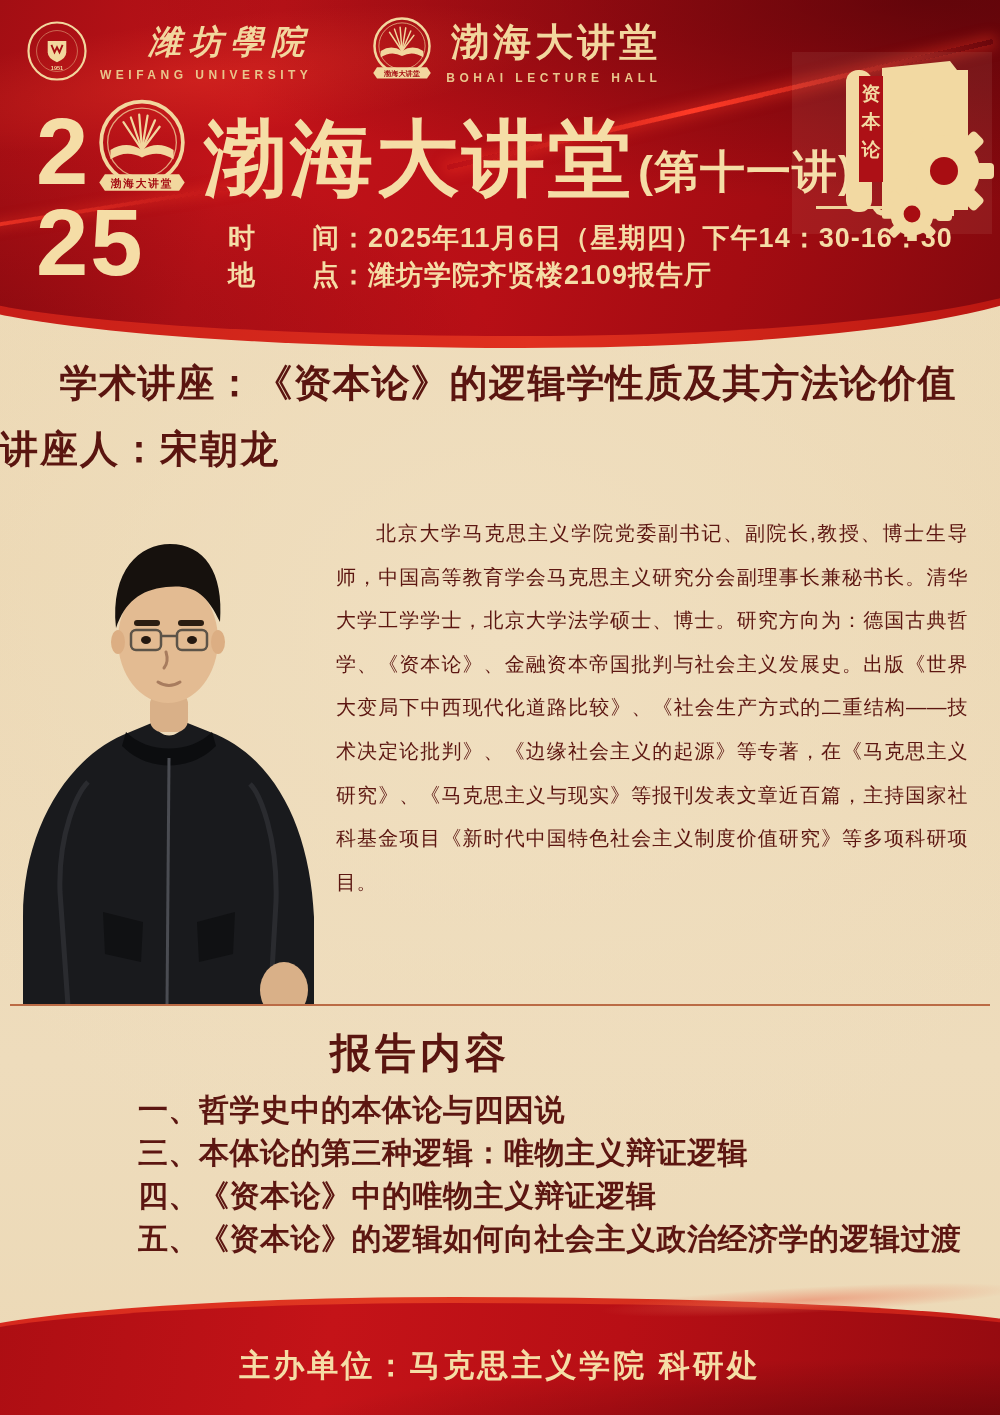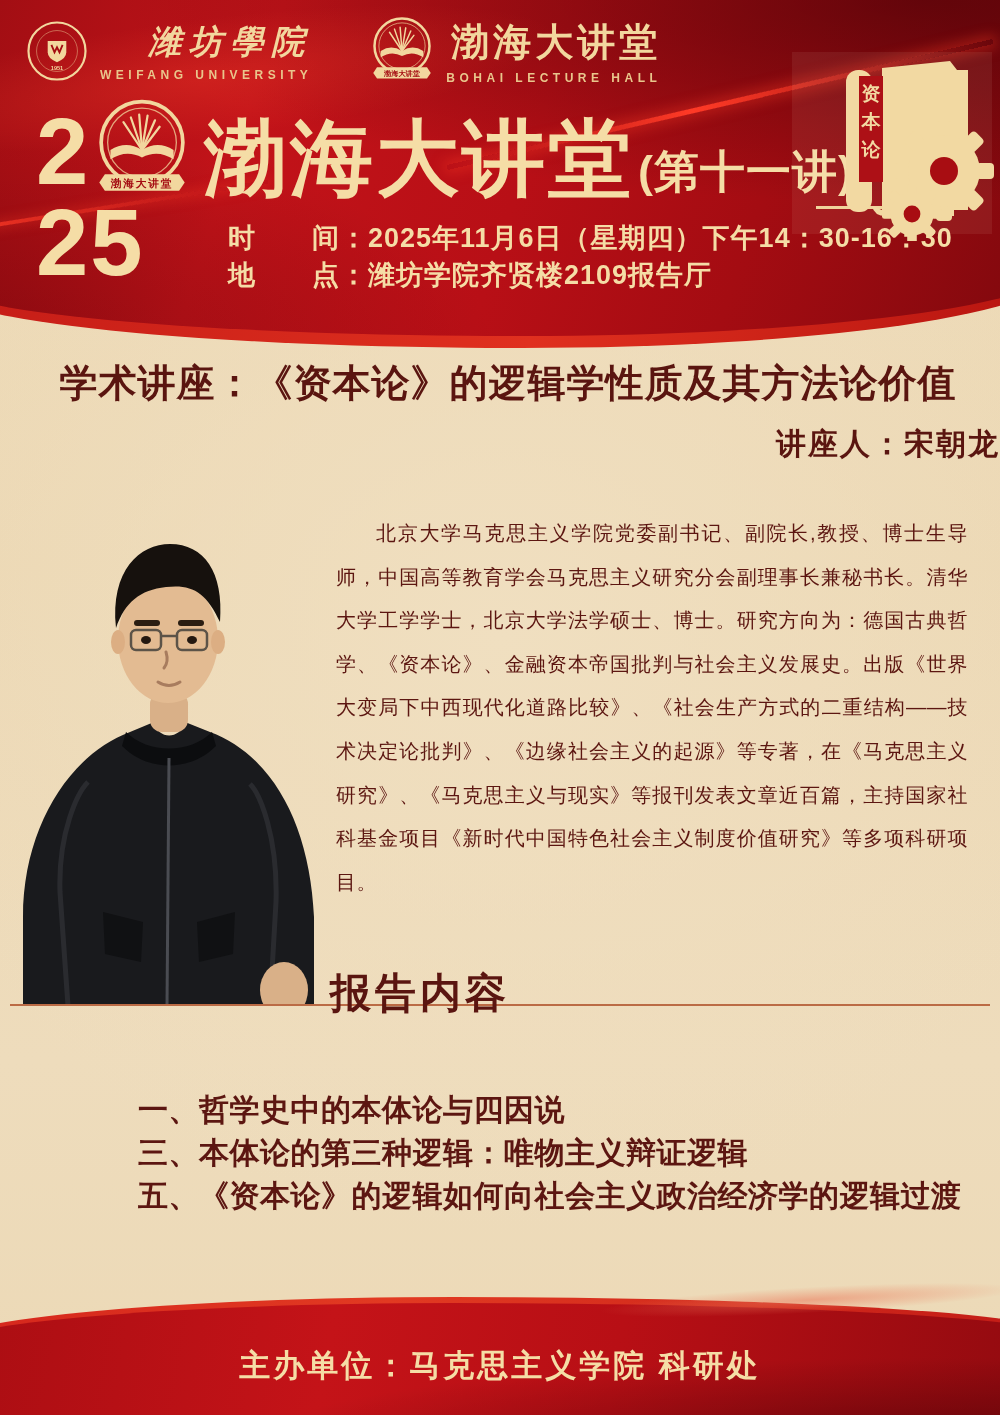--- a/index.html
+++ b/index.html
@@ -66,33 +66,33 @@
   .gold-line { position:absolute; top:206px; left:816px; width:98px; height:3px;
     background:#f0d49c; }
 
   .book-panel { position:absolute; top:52px; left:792px; width:200px; height:182px;
     background:rgba(255,235,210,.07); }
   .book-art { position:absolute; top:56px; left:826px; width:170px; height:185px; }
 
   
   .lecture-title { position:absolute; top:358px; left:0; width:1000px; text-align:center;
     font-size:38px; font-weight:bold; color:#5a1510; letter-spacing:1px;padding-left:16px; }
-  .speaker-line { position:absolute; top:424px; left:0; width:1000px; text-align:right;
-    font-size:30px; font-weight:bold; color:#5a1510; letter-spacing:2px; }
+  .speaker-line { position:absolute; top:424px; left:0; width:1000px; text-align:left;
+    font-size:38px; font-weight:bold; color:#5a1510; letter-spacing:2px; }
 
   .photo { position:absolute; top:492px; left:8px; width:322px; height:514px; }
 
   .bio { position:absolute; top:512px; left:336px; width:632px;
     font-size:20px; font-weight:normal; color:#5c1611; line-height:43.6px;
     text-align:justify; text-indent:2em; letter-spacing:.5px; }
 
   .divider { position:absolute; top:1004px; left:10px; width:980px; height:2px;
     background:#bb6b45; }
 
-  .agenda-title { position:absolute; top:966px; left:0; width:840px; text-align:center;
+  .agenda-title { position:absolute; top:1026px; left:0; width:840px; text-align:center;
     font-size:41px; font-weight:bold; color:#5a1510; letter-spacing:4px; }
   .agenda-list { position:absolute; top:1088px; left:138px; width:800px;
     font-size:30px; font-weight:bold; color:#5c1611; }
   .agenda-item { height:43px; line-height:43px; white-space:nowrap; letter-spacing:.5px; }
 
   
   .footer { position:absolute; bottom:0; left:0; width:1000px; height:125px; }
   .footer-under {
     position:absolute; bottom:0; left:-70px; right:-70px; height:118px;
     background:linear-gradient(95deg,#d4251c,#e23a22 40%,#c11a16);
@@ -259,20 +259,21 @@
   </svg>
 
   <div class="bio">北京大学马克思主义学院党委副书记、副院长,教授、博士生导师，中国高等教育学会马克思主义研究分会副理事长兼秘书长。清华大学工学学士，北京大学法学硕士、博士。研究方向为：德国古典哲学、《资本论》、金融资本帝国批判与社会主义发展史。出版《世界大变局下中西现代化道路比较》、《社会生产方式的二重结构——技术决定论批判》、《边缘社会主义的起源》等专著，在《马克思主义研究》、《马克思主义与现实》等报刊发表文章近百篇，主持国家社科基金项目《新时代中国特色社会主义制度价值研究》等多项科研项目。</div>
 
   <div class="divider"></div>
 
   <div class="agenda-title">报告内容</div>
   <div class="agenda-list">
     <div class="agenda-item">一、哲学史中的本体论与四因说</div>
     <div class="agenda-item">三、本体论的第三种逻辑：唯物主义辩证逻辑</div>
+    <div class="agenda-item">四、《资本论》中的唯物主义辩证逻辑</div>
     <div class="agenda-item">五、《资本论》的逻辑如何向社会主义政治经济学的逻辑过渡</div>
   </div>
 
   <div class="footer">
     <div class="footer-under"></div>
     <div class="footer-main"></div>
     <div class="footer-swoosh"></div>
     <div class="organizer">主办单位：马克思主义学院 科研处</div>
   </div>
 

